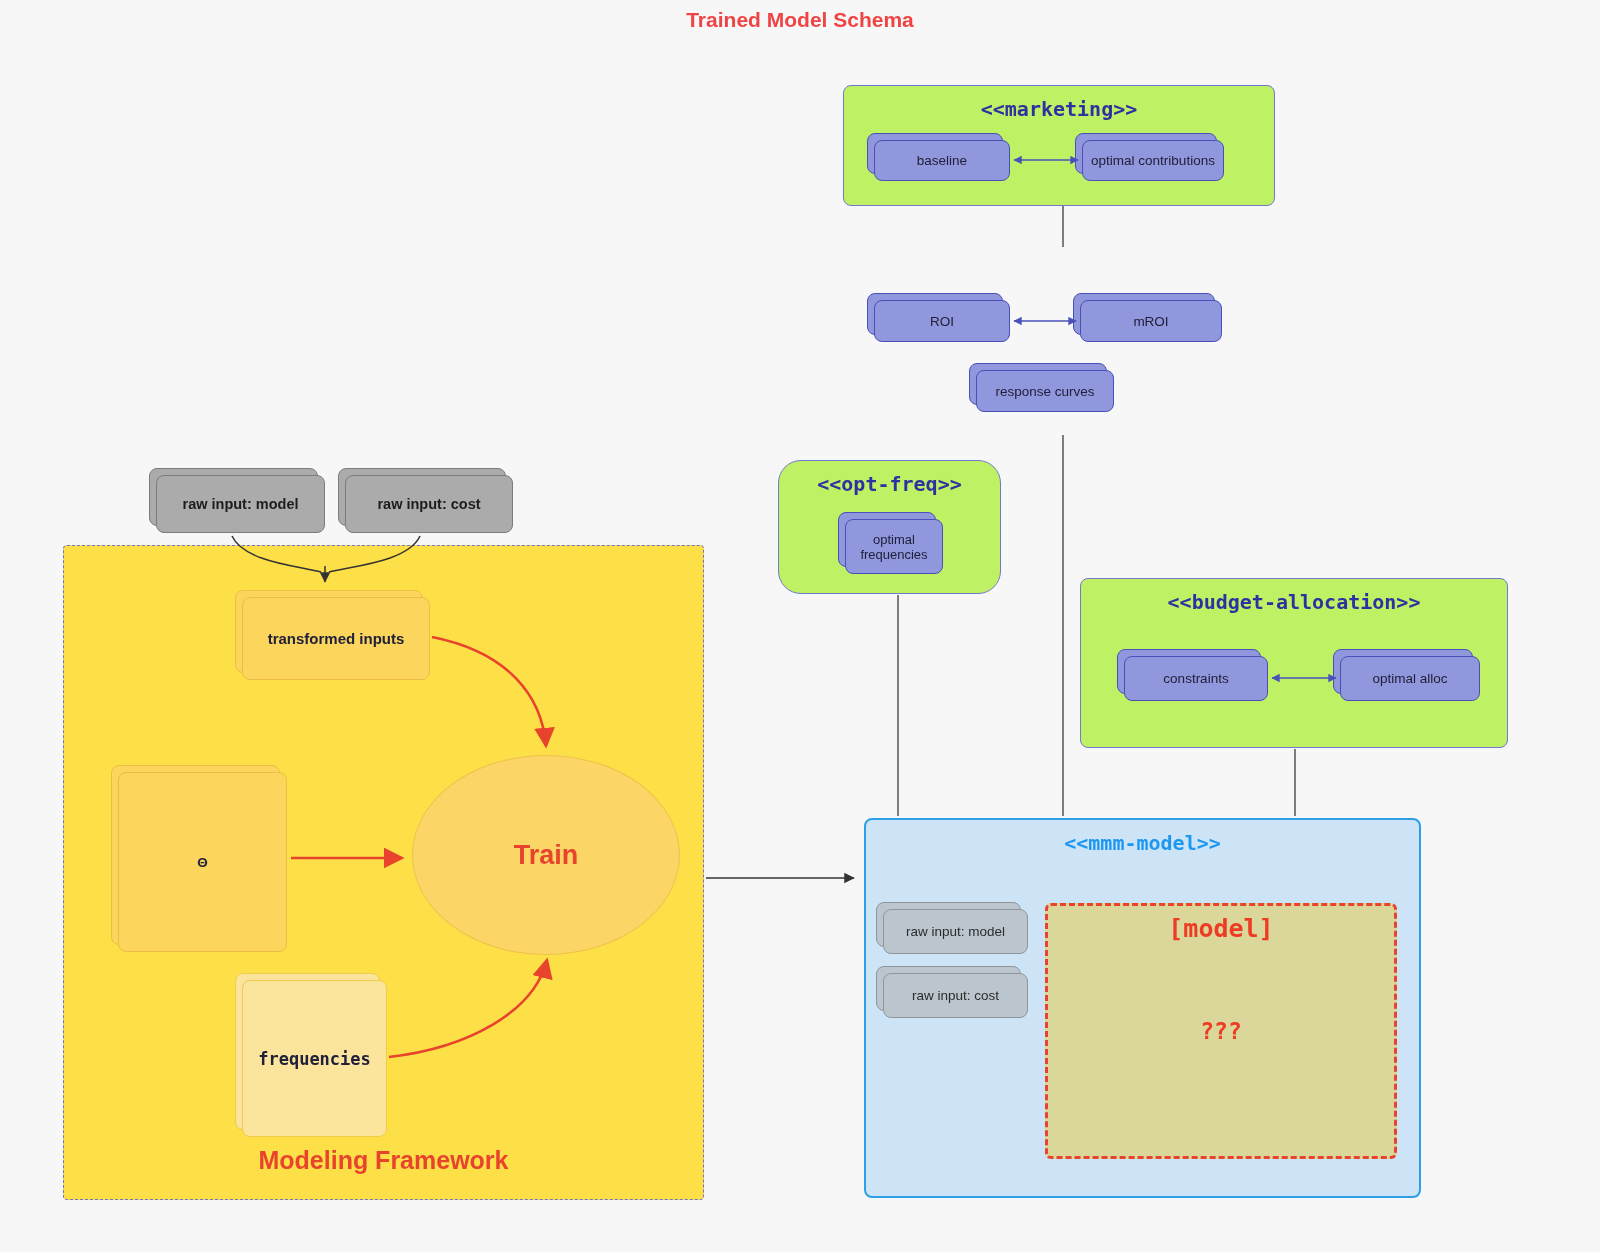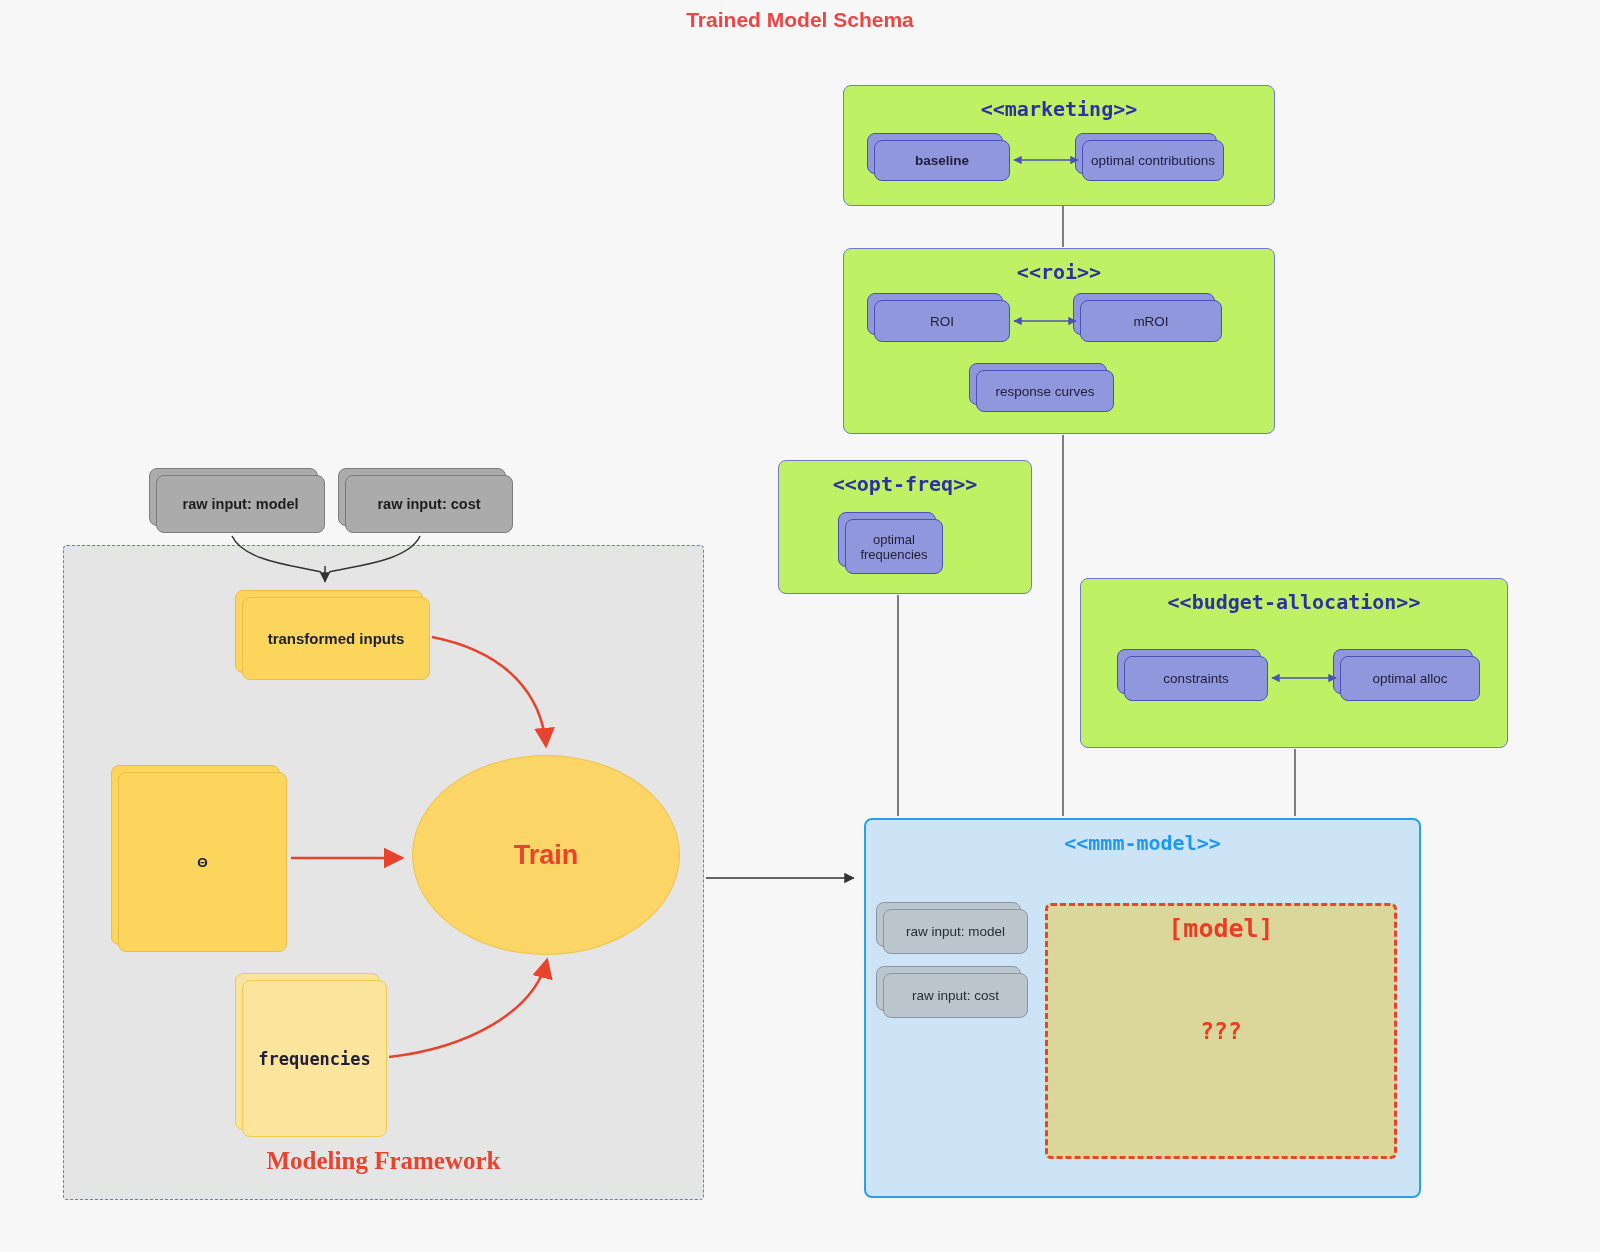--- a/index.html
+++ b/index.html
@@ -7,21 +7,21 @@
           font-family:"Liberation Sans",sans-serif;overflow:hidden;}
   .mono{font-family:"DejaVu Sans Mono",monospace;}
 
   .diagram-title{position:absolute;top:8px;left:0;right:0;text-align:center;
                  font-size:21px;font-weight:bold;color:#ef4444;}
 
   
   .container{position:absolute;border-radius:8px;z-index:0;box-sizing:border-box;}
   .c-lav{background:#bef264;border:1.5px solid #7478cc;}
   .c-mmm{background:#cde4f6;border:2px solid #2ba0e8;}
-  .c-frame{background:#e5e5e5;border:1.6px dashed #7173d2;border-radius:4px;font-family:Liberation Serif, serif;}
+  .c-frame{background:#fde047;border:1.6px dashed #7173d2;border-radius:4px;}
   .ctitle{position:absolute;top:11px;left:0;right:0;text-align:center;
           font-family:"DejaVu Sans Mono",monospace;font-weight:bold;font-size:20px;color:#2f31a0;}
   .ctitle.blue{color:#1e97f0;}
   .frame-label{position:absolute;bottom:24px;left:0;right:0;text-align:center;
                font-weight:bold;font-size:25px;color:#e8432d;}
 
   
   .stack{position:absolute;}
   .stack .layer{position:absolute;left:0;top:0;right:0;bottom:0;border-radius:8px;
                 border:1.5px solid var(--stroke);background:var(--fill);box-sizing:border-box;}
@@ -56,46 +56,43 @@
 <body>
 
 <div class="canvas">
 
   <div class="diagram-title">Trained Model Schema</div>
 
   <div class="container c-lav" style="left:843px;top:85px;width:432px;height:121px;">
     <div class="ctitle">&lt;&lt;marketing&gt;&gt;</div>
   </div>
 
-  <div class="container c-lav" style="left:843px;top:248px;width:432px;height:186px;">
-    <div class="ctitle">&lt;&lt;roi&gt;&gt;</div>
-  </div>
 
-  <div class="container c-lav" style="left:778px;top:460px;width:254px;height:134px;">
+  <div class="container c-lav" style="left:778px;top:460px;width:223px;height:134px;border-radius:23px;">
     <div class="ctitle">&lt;&lt;opt-freq&gt;&gt;</div>
   </div>
 
   <div class="container c-lav" style="left:1080px;top:578px;width:428px;height:170px;">
     <div class="ctitle">&lt;&lt;budget-allocation&gt;&gt;</div>
   </div>
 
   <div class="container c-mmm" style="left:864px;top:818px;width:557px;height:380px;">
     <div class="ctitle blue">&lt;&lt;mmm-model&gt;&gt;</div>
   </div>
 
   <div class="container c-frame" style="left:63px;top:545px;width:641px;height:655px;">
     <div class="frame-label">Modeling Framework</div>
   </div>
 
   <div class="khaki" style="left:1045px;top:903px;width:352px;height:256px;padding-left:29px;">
     <div class="model-tag">[model]</div>
     <div class="unknown">???</div>
   </div>
 
-  <div class="stack n-purple" style="left:874px;top:140px;width:136px;height:41px;font-weight:bold;">
+  <div class="stack n-purple" style="left:874px;top:140px;width:136px;height:41px;">
     <div class="layer back"></div>
       <div class="layer front">baseline</div>
   </div>
   <div class="stack n-purple" style="left:1082px;top:140px;width:142px;height:41px;">
     <div class="layer back"></div>
       <div class="layer front">optimal contributions</div>
   </div>
 
   <div class="stack n-purple" style="left:874px;top:300px;width:136px;height:42px;">
     <div class="layer back"></div>

